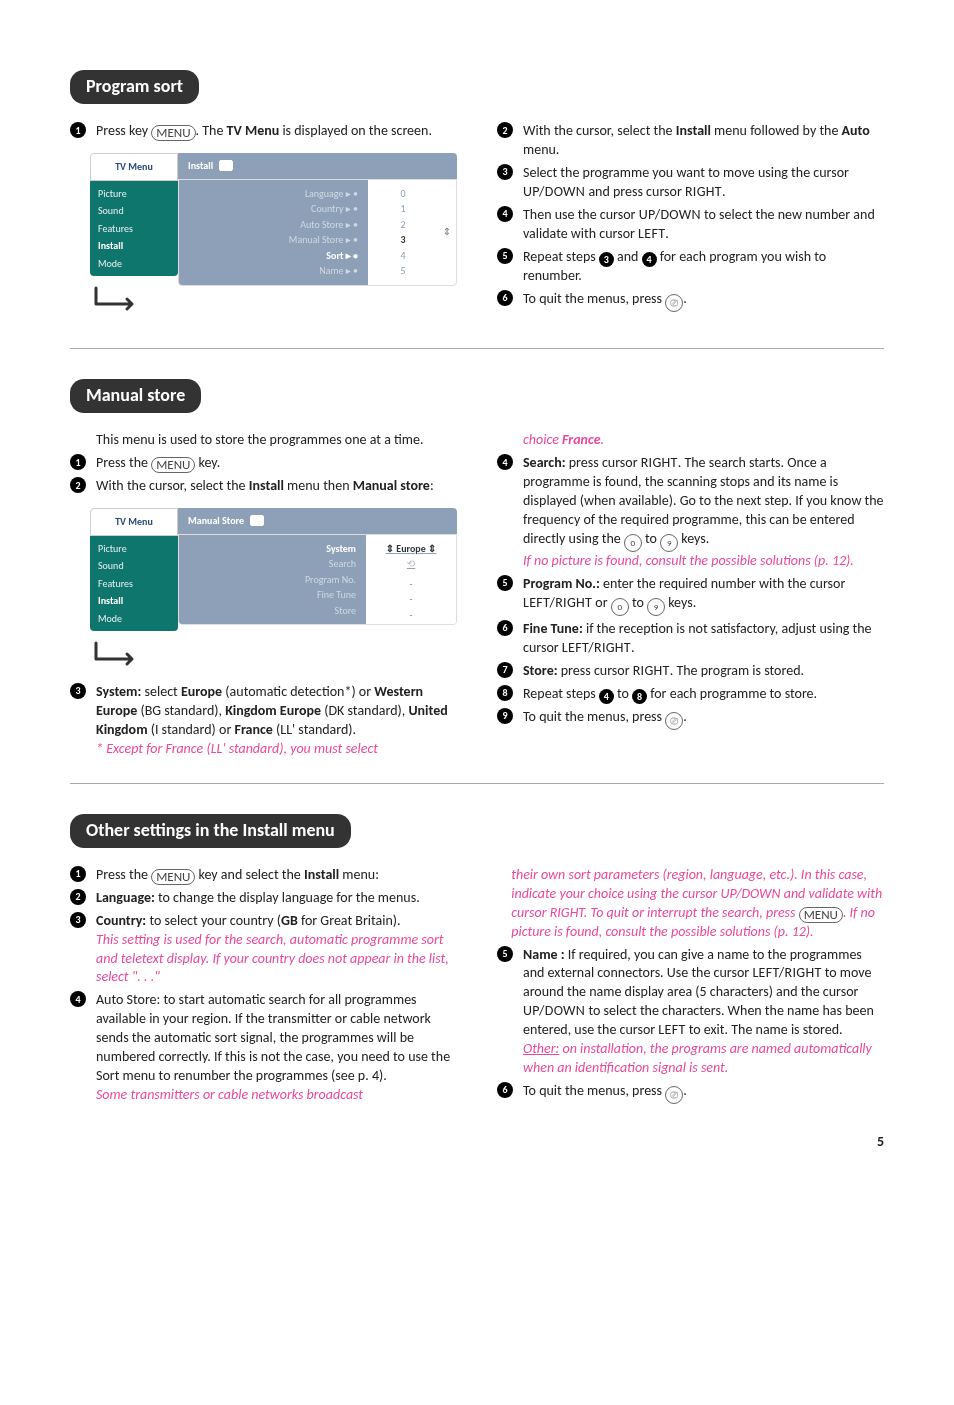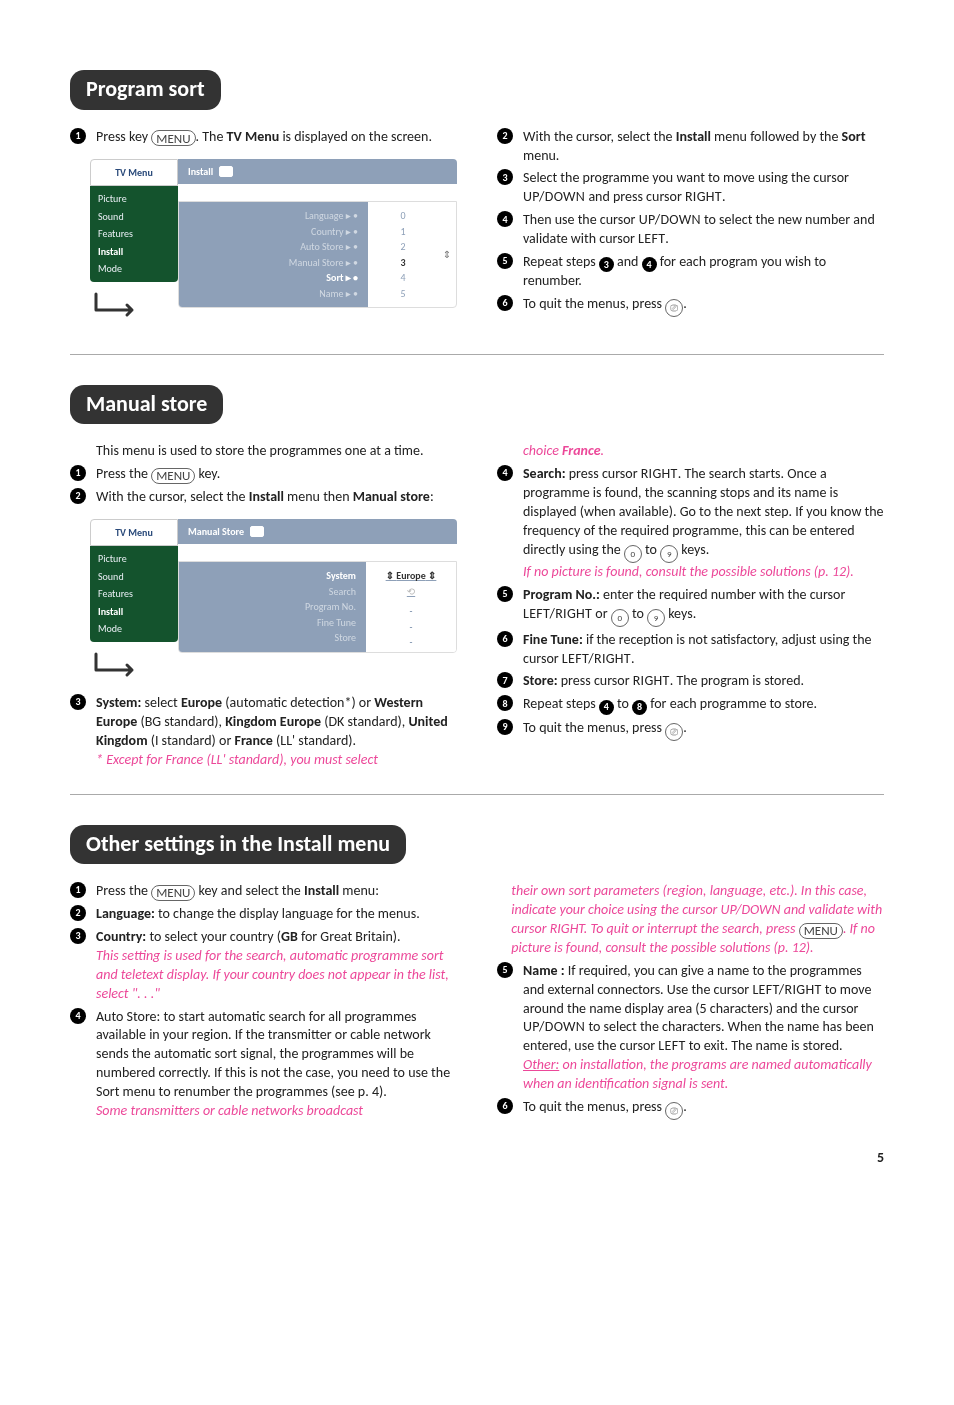--- a/index.html
+++ b/index.html
@@ -11,21 +11,21 @@
     margin: 0 auto;
     padding: 60px 70px 40px 70px;
     font-size: 14px;
     line-height: 1.35;
   }
   .section-title {
     display: inline-block;
     background: #333;
     color: #fff;
     font-weight: bold;
-    font-size: 22px;
+    font-size: 18px;
     padding: 4px 16px 6px 16px;
     border-radius: 14px;
     margin: 10px 0 14px 0;
   }
   .cols {
     display: flex;
     gap: 40px;
   }
   .col { flex: 1 1 0; }
   .step {
@@ -100,21 +100,21 @@
   .menu-title {
     background: #fff;
     border: 1px solid #ccc;
     color: #2a4a7a;
     text-align: center;
     font-weight: bold;
     padding: 6px 4px;
     border-radius: 4px 0 0 0;
   }
   .menu-items {
-    background: #14532d;
+    background: #0f766e;
     color: #e8edf3;
     border-radius: 0 0 4px 4px;
     padding: 4px 0;
   }
   .menu-items div { padding: 2px 8px; }
   .menu-items .active { color: #fff; font-weight: bold; }
   .menu-arrowbox {
     margin-top: 8px;
     height: 28px;
     position: relative;
@@ -129,21 +129,20 @@
     border-radius: 0 4px 0 0;
     display: flex;
     align-items: center;
     gap: 6px;
   }
   .menu-body {
     display: flex;
     border: 1px solid #ddd;
     border-radius: 0 0 4px 4px;
     overflow: hidden;
-    margin-top: 17px;
   }
   .menu-col-a {
     background: #8ea0b8;
     color: #d0d8e2;
     padding: 6px 10px;
     text-align: right;
     flex: 1;
   }
   .menu-col-a div { padding: 1px 0; white-space: nowrap; }
   .menu-col-a .hl { color: #fff; font-weight: bold; }
@@ -231,21 +230,21 @@
             <div class="menu-cursor">⇕</div>
           </div>
         </div>
       </div>
     </div>
 
     <div class="col">
       <div class="step">
           <span class="bullet">2</span>
         <span class="txt">
-          <span>With the cursor, select the </span><b>Install</b><span> menu followed by the </span><b>Sort</b><span> menu.</span>
+          <span>With the cursor, select the </span><b>Install</b><span> menu followed by the </span><b>Auto</b><span> menu.</span>
         </span>
       </div>
       <div class="step">
           <span class="bullet">3</span>
         <span class="txt">
           <span>Select the programme you want to move using the cursor </span><span class="sc">UP/DOWN</span><span> and press cursor </span><span class="sc">RIGHT</span>.
         </span>
       </div>
       <div class="step">
           <span class="bullet">4</span>

